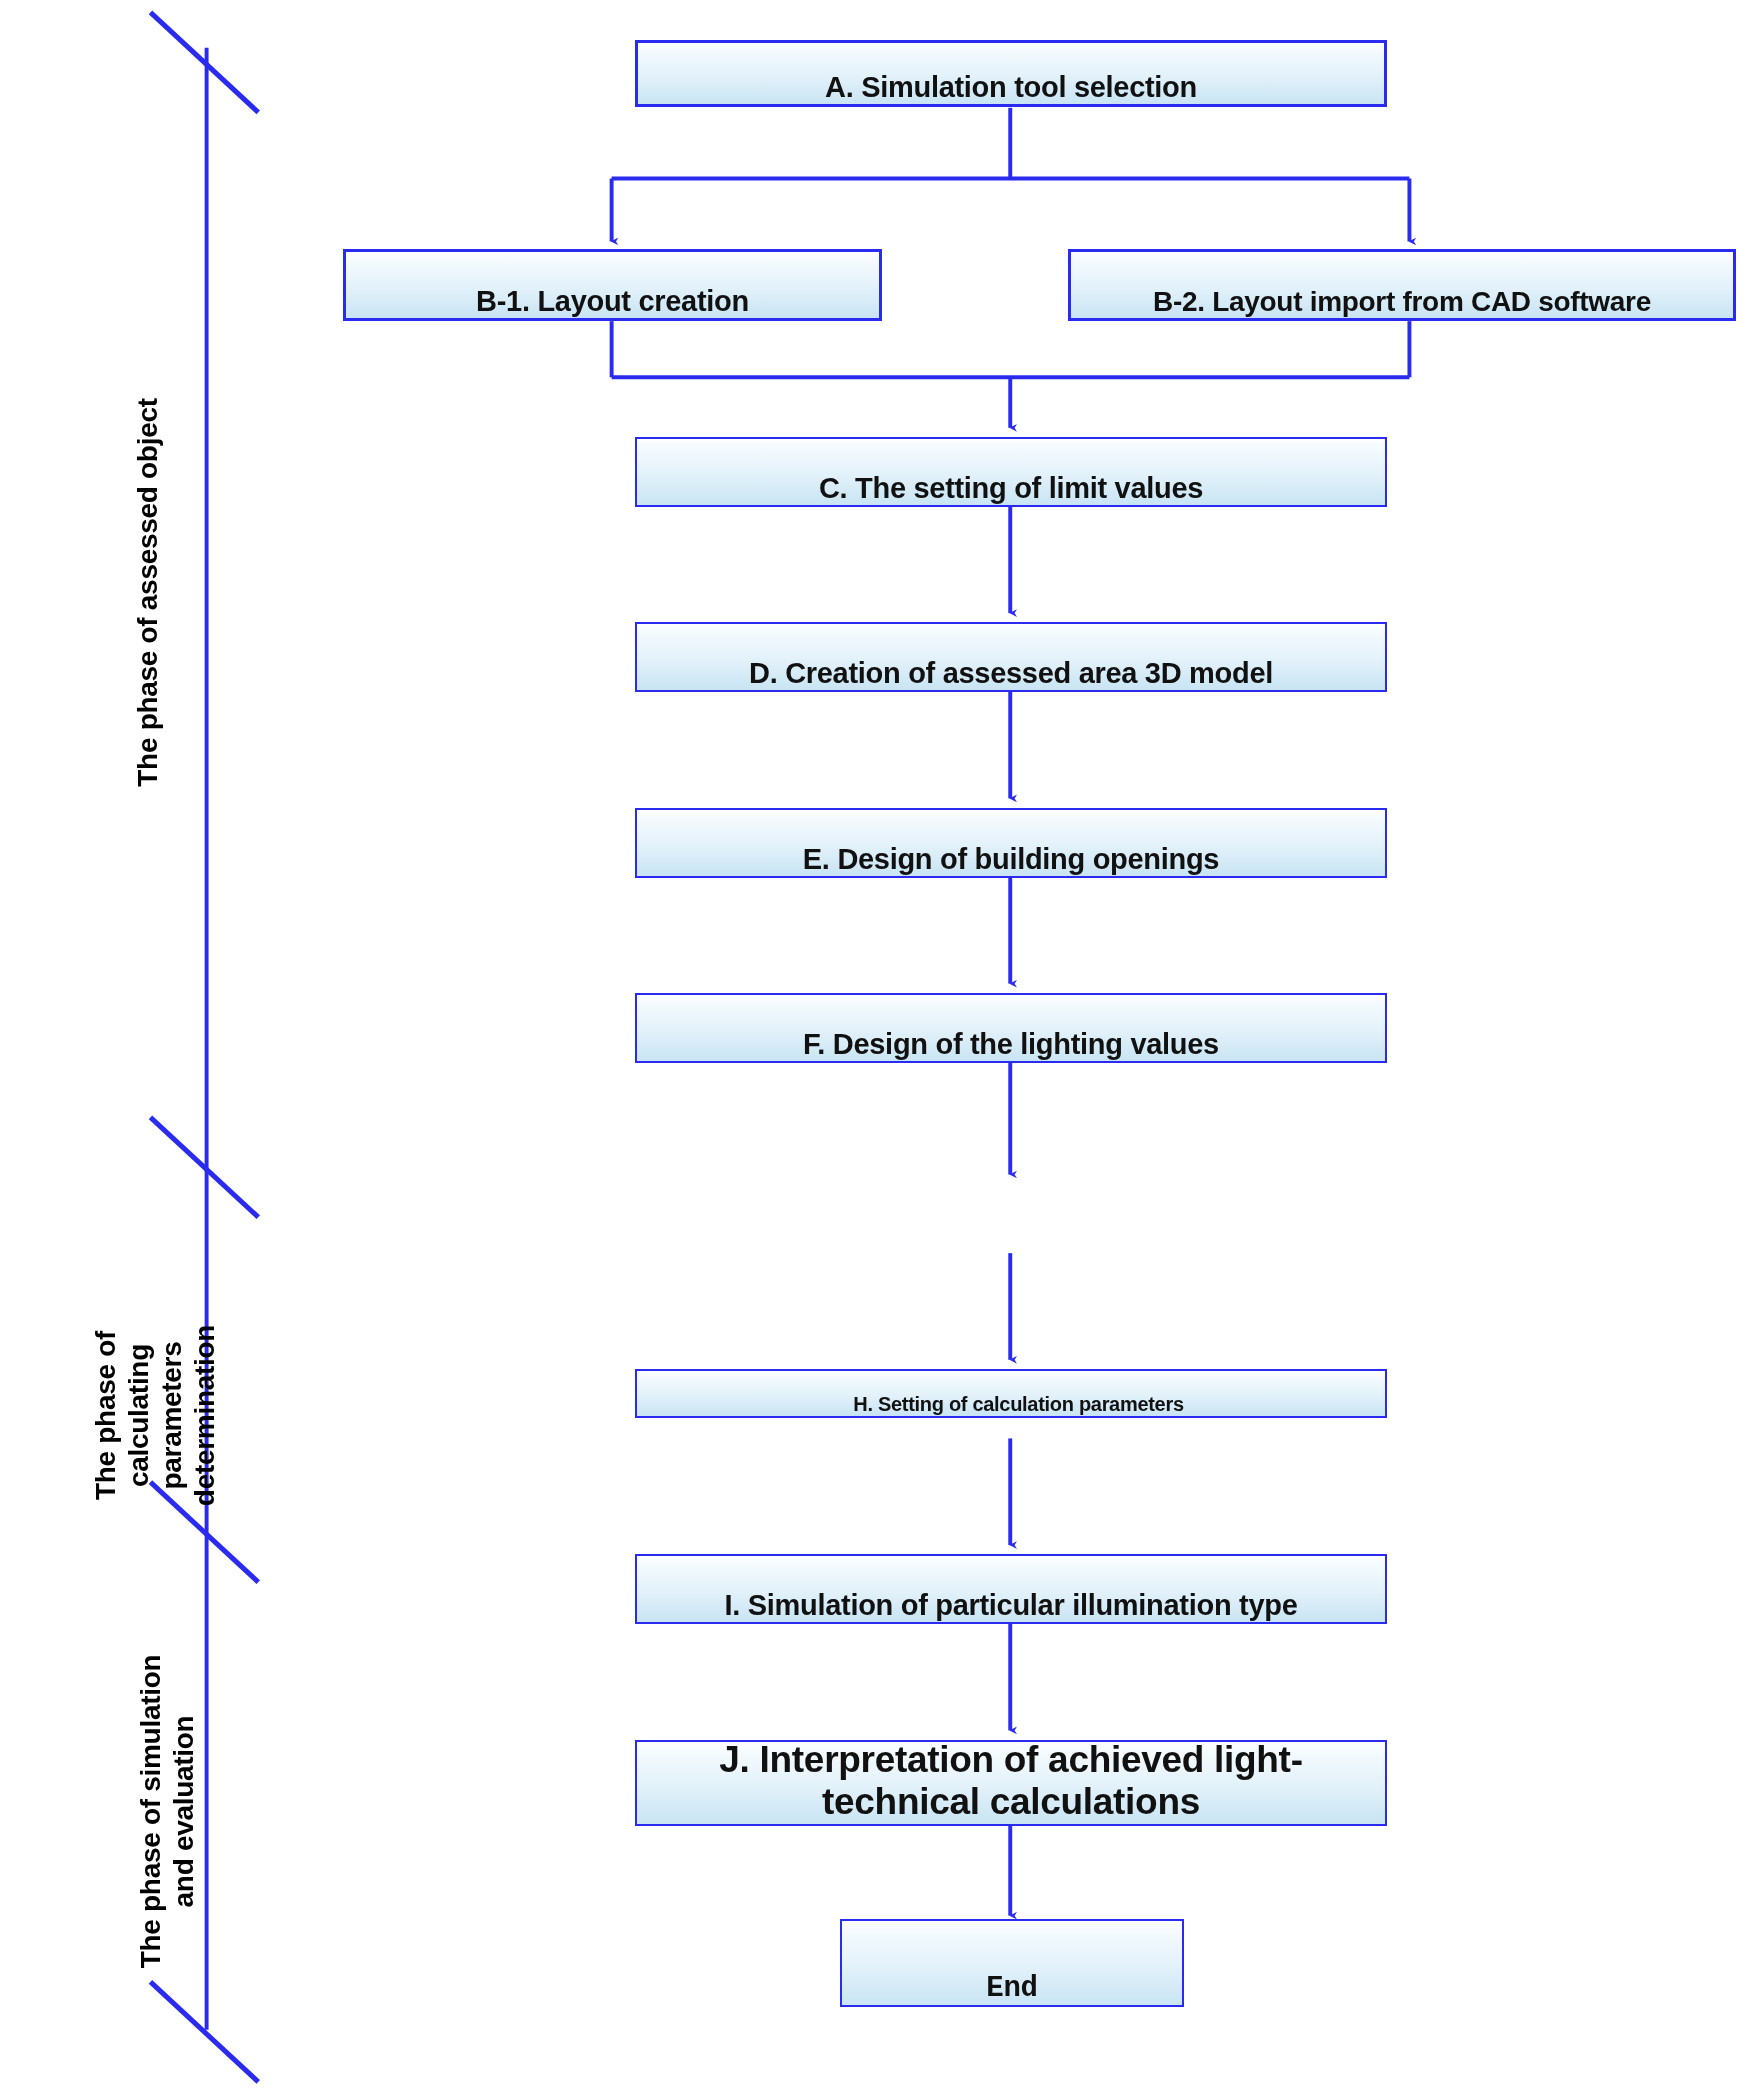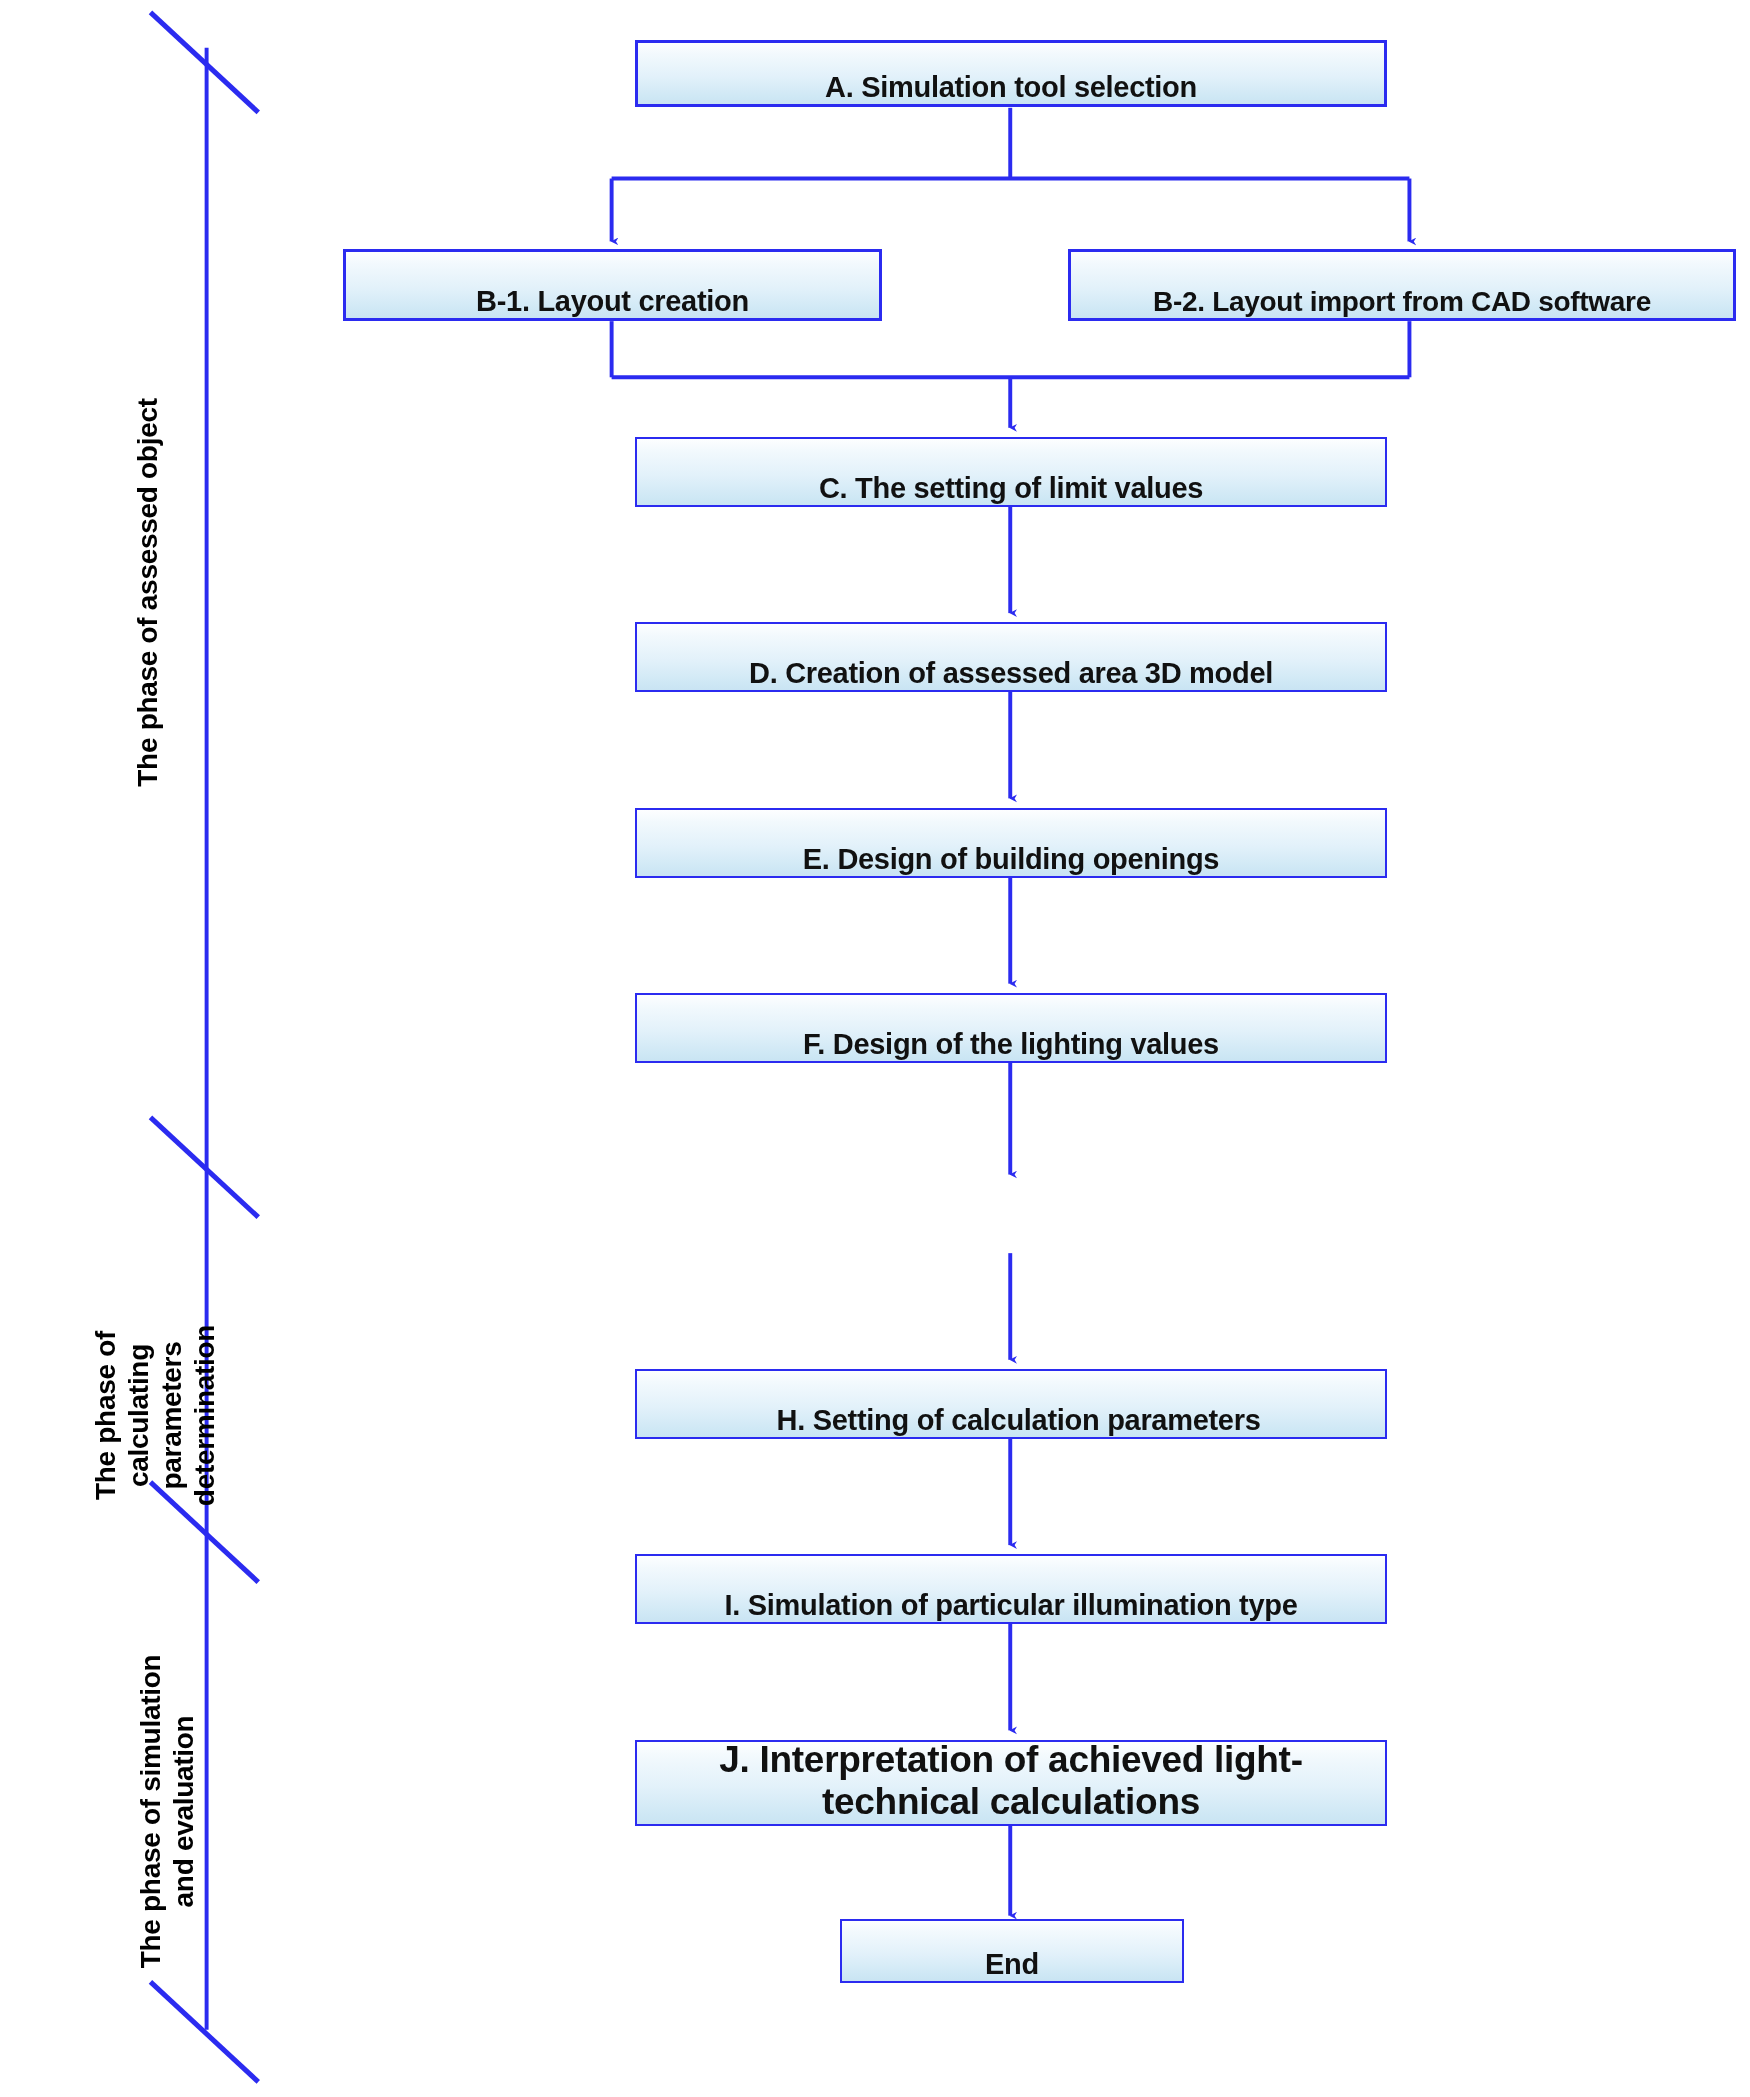--- a/index.html
+++ b/index.html
@@ -139,30 +139,30 @@
 
   <div class="node thin" style="left:635px;top:808px;width:752px;height:70px;font-size:29px;">
     <span>E. Design of building openings</span>
   </div>
 
   <div class="node thin" style="left:635px;top:993px;width:752px;height:70px;font-size:29px;">
     <span>F. Design of the lighting values</span>
   </div>
 
 
-  <div class="node thin" style="left:635px;top:1369px;width:752px;height:70px;font-size:29px;padding-left:23px;">
+  <div class="node thin" style="left:635px;top:1369px;width:752px;height:49px;font-size:20px;padding-left:23px;">
     <span>H. Setting of calculation parameters</span>
   </div>
 
   <div class="node thin" style="left:635px;top:1554px;width:752px;height:70px;font-size:29px;">
     <span>I. Simulation of particular illumination type</span>
   </div>
 
   <div class="node thin" style="left:635px;top:1740px;width:752px;height:86px;font-size:37px;">
     <span>J. Interpretation of achieved light-technical calculations</span>
   </div>
 
-  <div class="node thin" style="left:840px;top:1919px;width:344px;height:64px;font-size:29px;">
+  <div class="node thin" style="left:840px;top:1919px;width:344px;height:88px;font-size:29px;font-family:Liberation Mono, monospace;">
     <span>End</span>
   </div>
 
 </div>
 
 
 </body></html>

